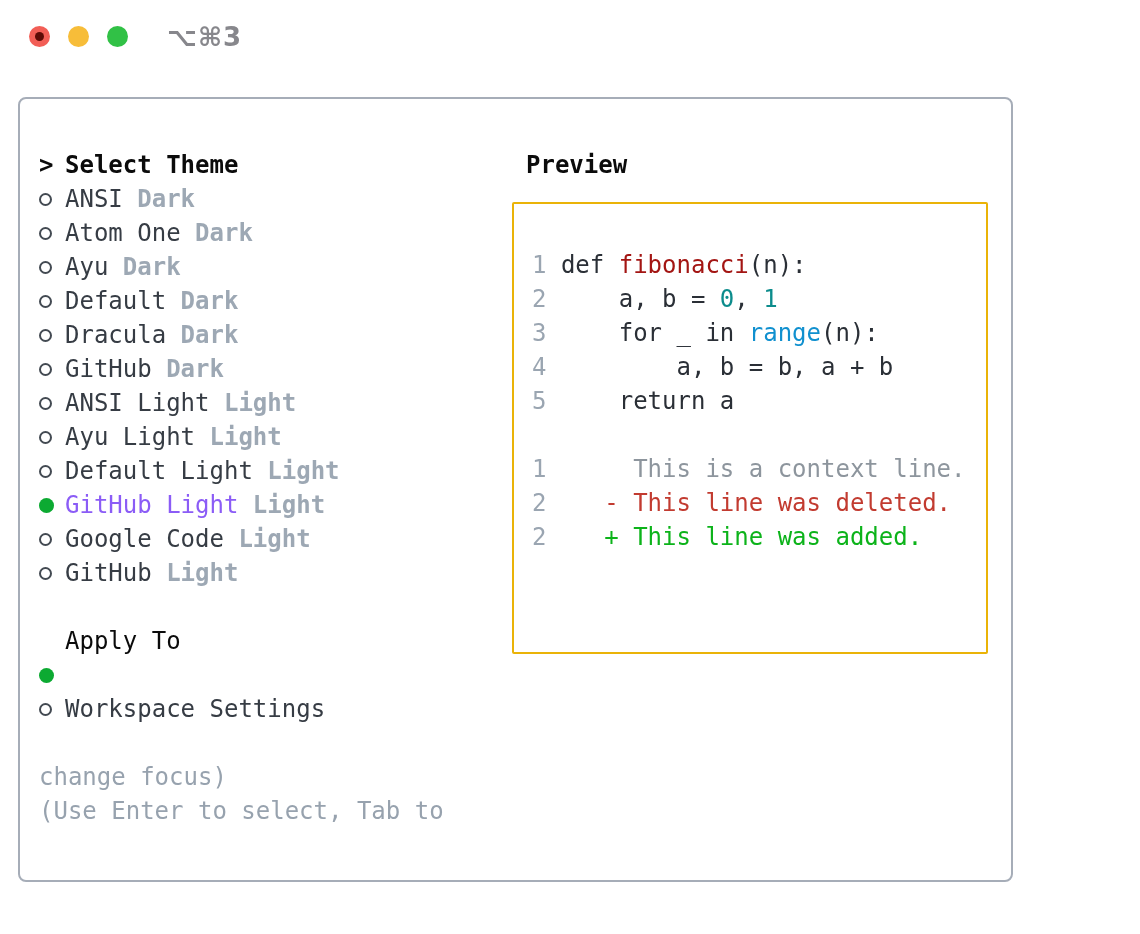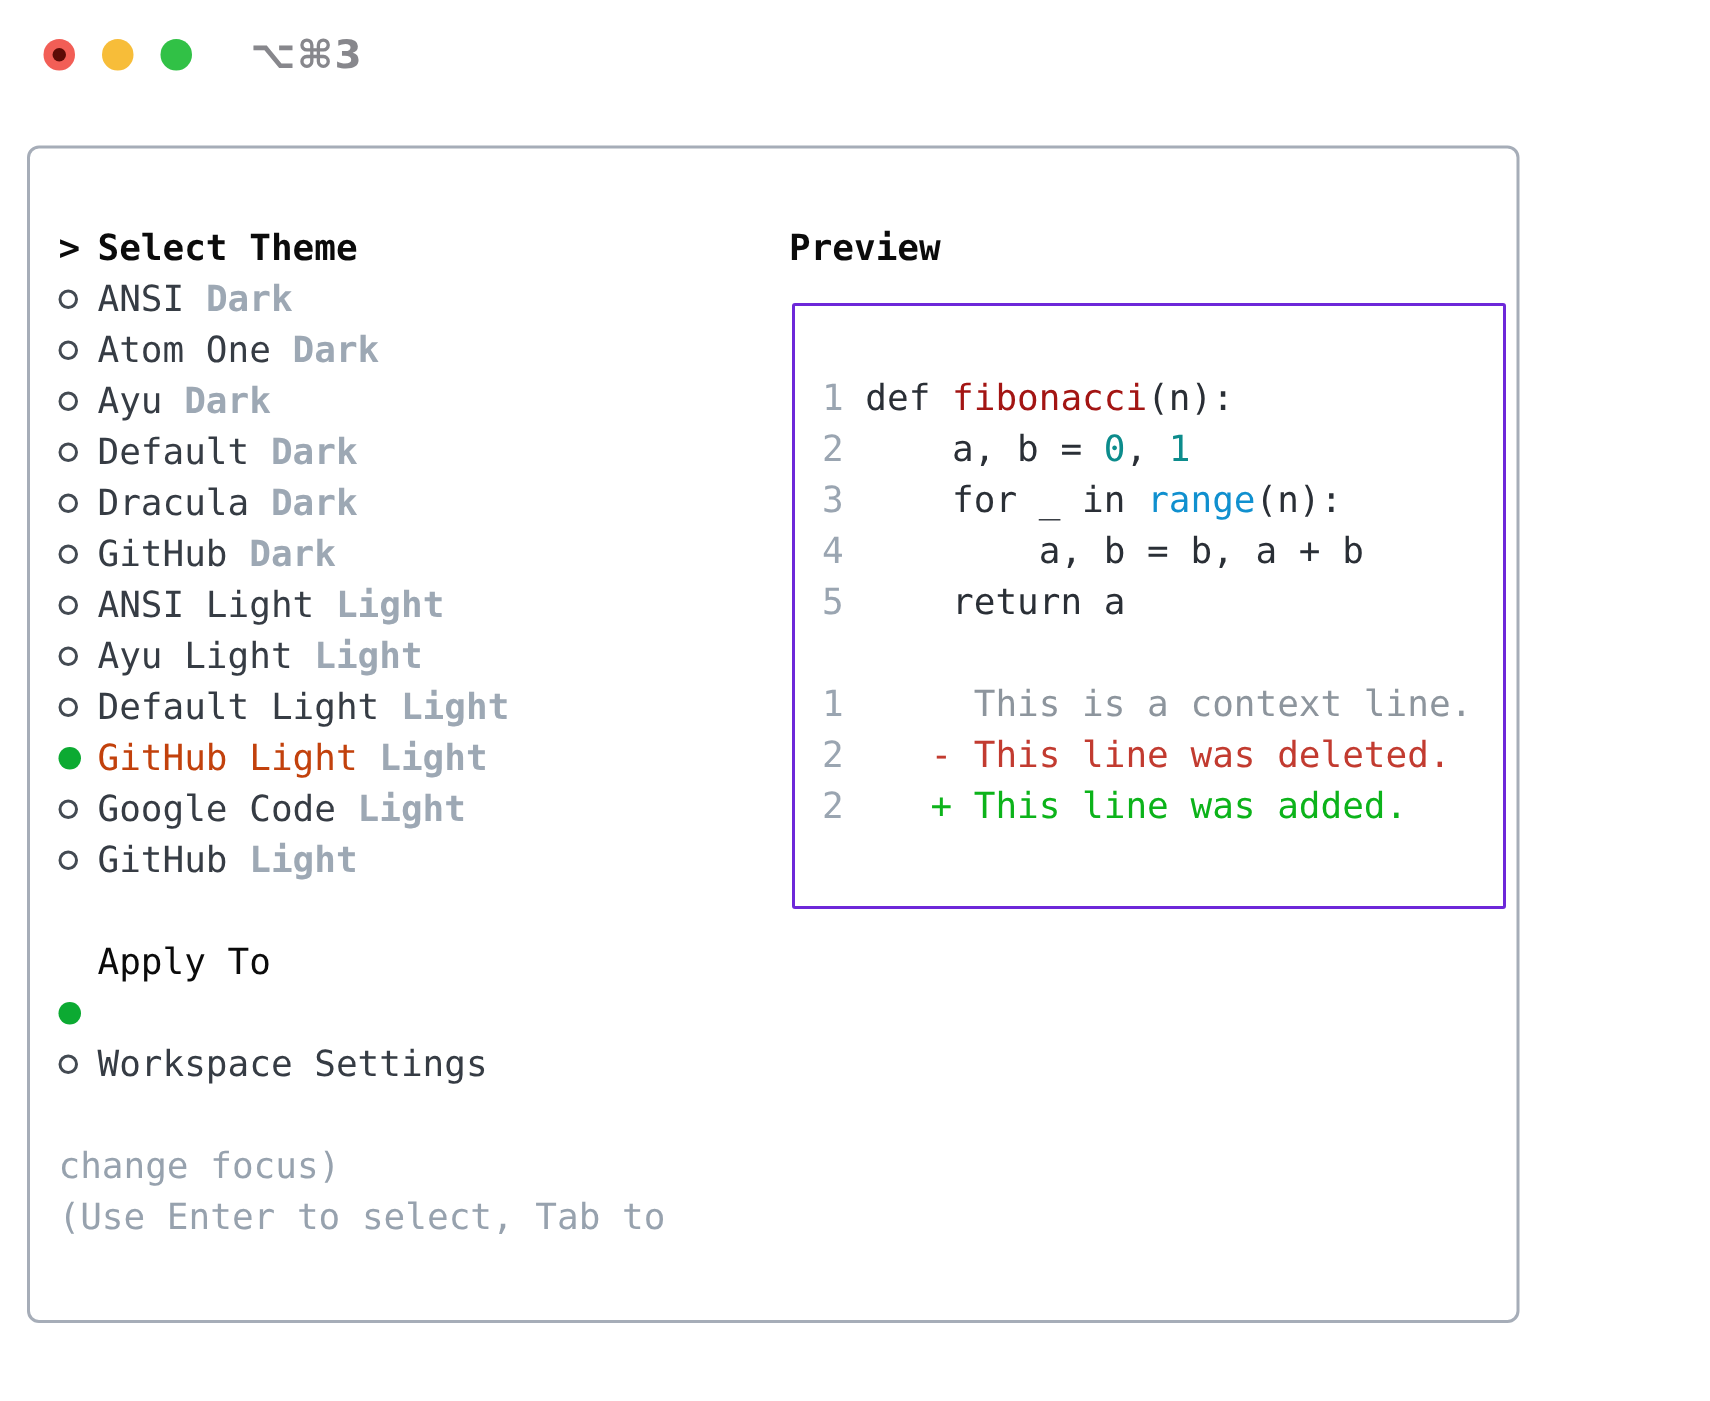--- a/index.html
+++ b/index.html
@@ -24,30 +24,30 @@
   
   .left-col { position:absolute; left:19px; top:49px; font-size:24px; color:#363c44; }
   .row { display:flex; align-items:center; height:34px; white-space:pre; }
   .spacer { height:34px; }
   .marker { width:26px; flex:none; display:flex; align-items:center; }
   .prompt { font-weight:700; color:#0b0b0b; font-size:24px; }
   .radio { width:13px; height:13px; border:2px solid #434a52; border-radius:50%; }
   .radio.sel { width:15px; height:15px; border:none; background:#0caa32; }
   .picker-title { font-weight:700; color:#0b0b0b;text-align:right; }
   .theme-name { color:#363c44; }
-  .theme-name.sel { color:#c2410c;text-align:center; }
+  .theme-name.sel { color:#8b5cf6;text-align:center; }
   .variant { color:#9da8b4;font-weight:bold; }
   .apply-title { color:#0b0b0b; }
   .apply-name { color:#363c44; }
   .apply-name.sel { color:#0caa32; }
   .hint { color:#97a2ae; }
 
   
   .preview-title { position:absolute; left:482px; top:49px; height:34px; display:flex; align-items:center; font-size:24px; font-weight:700; color:#0b0b0b;margin-left:24px; }
-  .preview-box { position:absolute; left:508px; top:103px; width:476px; height:404px; border:2px solid #6d28d9; background:#ffffff; border-radius:2px; overflow:hidden; }
+  .preview-box { position:absolute; left:492px; top:103px; width:476px; height:452px; border:2px solid #eab308; background:#ffffff; border-radius:2px; overflow:hidden; }
   .code { padding:44px 0 0 18px; font-size:24px; }
   .code-line { height:34px; white-space:pre; line-height:34px; }
   .tk-gutter  { color:#9aa5b1; }
   .tk-plain   { color:#2a2f36; }
   .tk-func    { color:#a31513; }
   .tk-num     { color:#0c8c8c; }
   .tk-builtin { color:#1090cf; }
   .tk-context { color:#8d959d; }
   .tk-del     { color:#c23b30; }
   .tk-add     { color:#0cb31a; }

